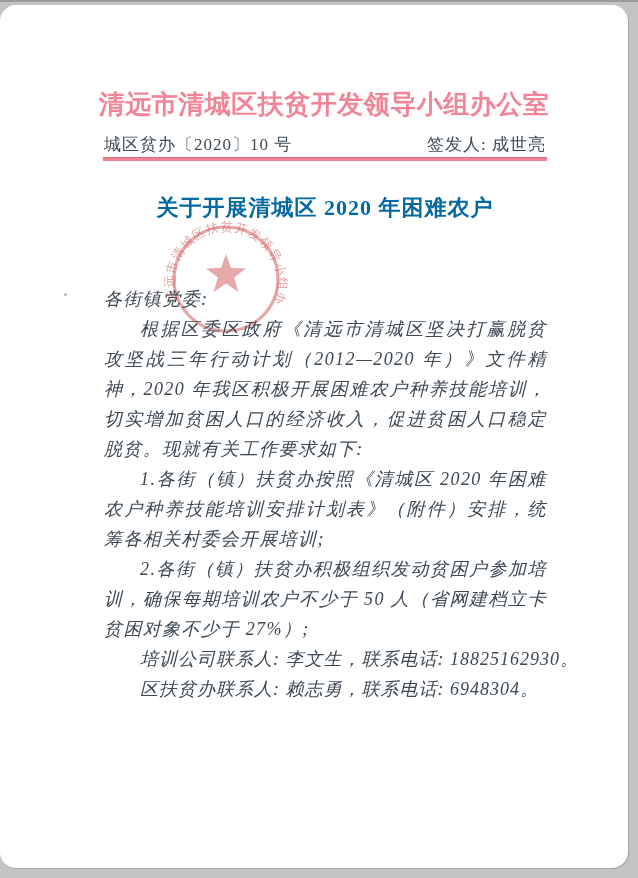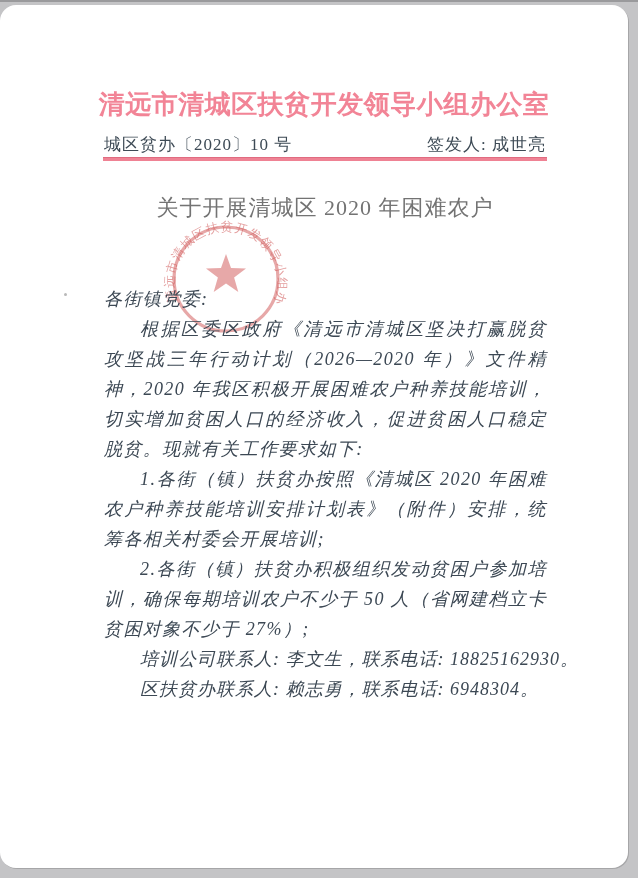--- a/index.html
+++ b/index.html
@@ -36,22 +36,22 @@
     letter-spacing:1px;
   }
   .red-rule{
     position:absolute;top:152px;left:103px;width:444px;height:3px;
     background:#ef8294;
     border-top:1px solid #e06b80;
   }
   .doc-title{
     position:absolute;top:186px;left:104px;width:442px;
     text-align:center;
-    font-size:22px;font-weight:normal;line-height:33px;
-    color:#737373;
+    font-size:22px;font-weight:bold;line-height:33px;
+    color:#0369a1;
     letter-spacing:1px;
   }
   .body-text{
     position:absolute;top:279px;left:104px;width:443px;
     font-size:18px;line-height:30px;
     color:#3c4854;
     letter-spacing:1.4px;
     text-align:justify;
   }
   .body-text p{margin:0;font-style:italic;}
@@ -91,21 +91,21 @@
       </defs>
       <circle cx="68" cy="68" r="52" fill="none" stroke="rgba(205,78,78,0.55)" stroke-width="3.2"></circle>
       <polygon points="68,43 73,57.1 88,57.5 76.1,66.6 80.3,81 68,72.5 55.7,81 59.9,66.6 48,57.5 63,57.1" fill="rgba(205,78,78,0.55)"></polygon>
       <text font-size="12.5" fill="rgba(205,78,78,0.6)" letter-spacing="1">
         <textPath href="#sealArc" startOffset="2">清远市清城区扶贫开发领导小组办公室</textPath>
       </text>
     </svg>
 
     <div class="body-text">
       <p>各街镇党委:</p>
-      <p class="indent">根据区委区政府《清远市清城区坚决打赢脱贫攻坚战三年行动计划（2026—2020 年）》文件精神，2020 年我区积极开展困难农户种养技能培训，切实增加贫困人口的经济收入，促进贫困人口稳定脱贫。现就有关工作要求如下:</p>
+      <p class="indent">根据区委区政府《清远市清城区坚决打赢脱贫攻坚战三年行动计划（2012—2020 年）》文件精神，2020 年我区积极开展困难农户种养技能培训，切实增加贫困人口的经济收入，促进贫困人口稳定脱贫。现就有关工作要求如下:</p>
       <p class="indent">1.各街（镇）扶贫办按照《清城区 2020 年困难农户种养技能培训安排计划表》（附件）安排，统筹各相关村委会开展培训;</p>
       <p class="indent">2.各街（镇）扶贫办积极组织发动贫困户参加培训，确保每期培训农户不少于 50 人（省网建档立卡贫困对象不少于 27%）;</p>
       <p class="contact">培训公司联系人: 李文生，联系电话: 18825162930。</p>
       <p class="contact">区扶贫办联系人: 赖志勇，联系电话: 6948304。</p>
     </div>
 
     <div class="speck" style="left:64px;top:288px;"></div>
 
   </div>
 </div>

